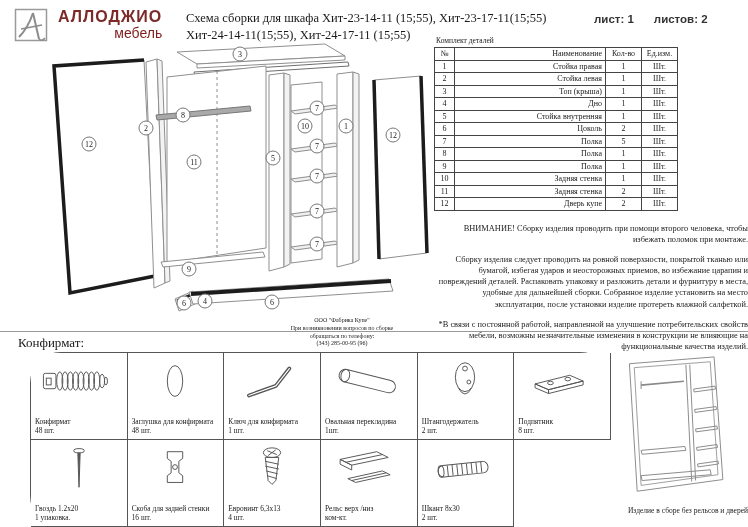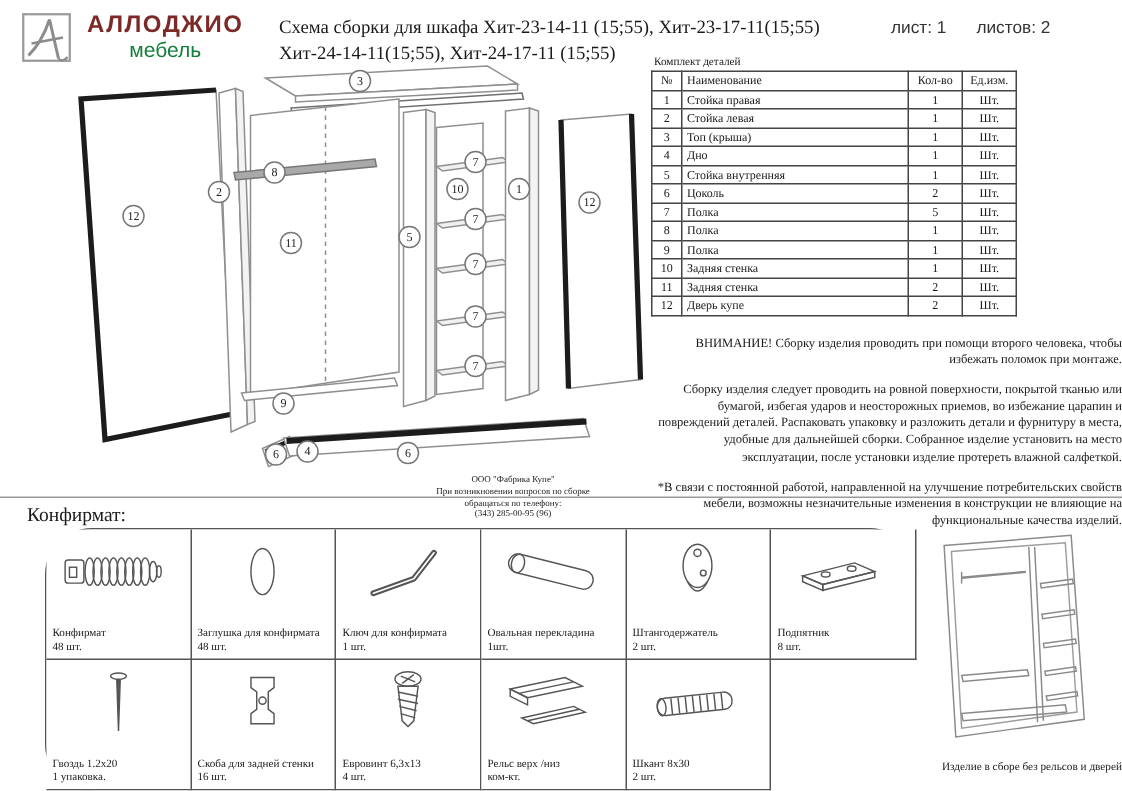--- a/index.html
+++ b/index.html
@@ -5,33 +5,33 @@
   html,body{margin:0;padding:0;}
   body{
     width:748px;height:527px;position:relative;overflow:hidden;
     background:#ffffff;font-family:"Liberation Serif",serif;color:#1a1a1a;
   }
   
   .logo{position:absolute;left:14px;top:8px;display:flex;align-items:flex-start;}
   .logo-mark{width:36px;height:36px;margin-right:8px;}
   .brand{font-family:"Liberation Sans",sans-serif;font-weight:bold;color:#7b2a28;
          font-size:16px;letter-spacing:1px;line-height:1.1;}
-  .brand-sub{font-family:"Liberation Sans",sans-serif;color:#15803d;font-size:14px;
-         text-align:center;line-height:1.1;}
+  .brand-sub{font-family:"Liberation Sans",sans-serif;color:#7f1d1d;font-size:14px;
+         text-align:right;line-height:1.1;}
   .title{position:absolute;left:186px;top:10px;width:395px;font-size:12.5px;line-height:1.35;}
   .sheetinfo{position:absolute;left:594px;top:13px;width:148px;display:flex;gap:20px;
          font-family:"Liberation Sans",sans-serif;font-size:11.5px;color:#333;}
-  .sheetinfo b{font-weight:normal;}
+  .sheetinfo b{font-weight:bold;}
   
   .parts{position:absolute;left:434px;top:36px;width:243px;}
   .parts-caption{font-size:7.5px;margin:0 0 2px 2px;}
   table.pt{border-collapse:collapse;width:243px;font-size:8px;table-layout:fixed;}
   table.pt th,table.pt td{border:1px solid #444;padding:0 3px;height:11.5px;
         text-align:center;font-weight:normal;overflow:hidden;white-space:nowrap;}
-  table.pt td.c-name,table.pt th.h-name{text-align:left;}
+  table.pt td.c-name,table.pt th.h-name{text-align:right;}
   
   .notes{position:absolute;left:434px;top:223px;width:314px;font-size:8.4px;line-height:1.32;}
   .notes p{margin:0 0 9px 0;text-align:right;}
   
   .diagram{position:absolute;left:18px;top:40px;width:412px;height:282px;}
   .diagram svg{position:absolute;left:0;top:0;}
   .callout{position:absolute;width:13px;height:13px;border:1px solid #777;border-radius:50%;
         background:#fff;font-size:8px;line-height:13px;text-align:center;
         transform:translate(-50%,-50%);color:#222;}
   .factory{position:absolute;left:254px;top:317px;width:176px;text-align:center;

